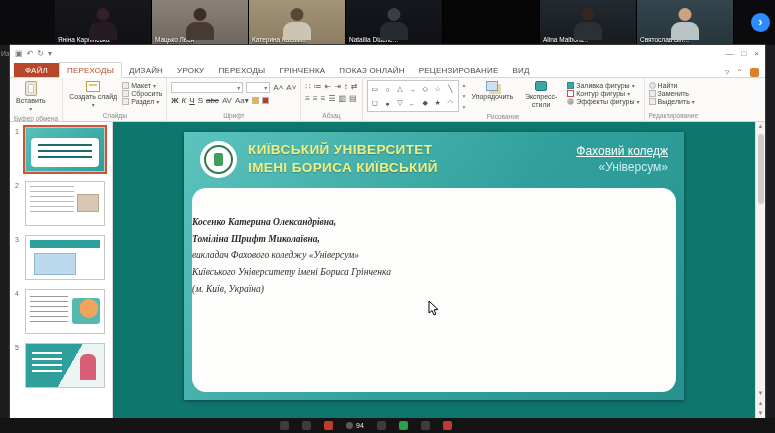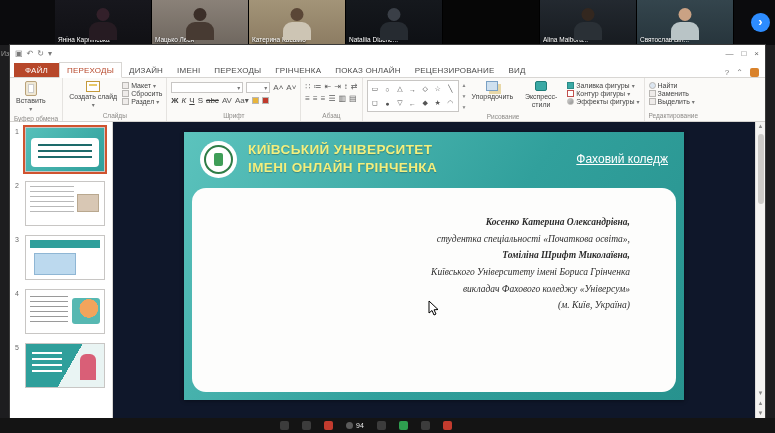--- a/index.html
+++ b/index.html
@@ -83,33 +83,33 @@
   .m2::before { content:""; position:absolute; left:4px; top:4px; right:30px; height:30px; background:repeating-linear-gradient(#b9b9b9 0 1px,transparent 1px 5px); }
   .m2::after { content:""; position:absolute; right:5px; top:12px; width:20px; height:16px; background:#d8c7b4; border:1px solid #b9a88f; }
   .m3::before { content:""; position:absolute; left:4px; top:4px; right:4px; height:8px; background:#2f9f9b; }
   .m3::after { content:""; position:absolute; left:8px; top:17px; width:40px; height:20px; background:#bcd9ee; border:1px solid #8fb6d4; }
   .m4::before { content:""; position:absolute; left:4px; top:6px; width:38px; height:30px; background:repeating-linear-gradient(#9a9a9a 0 1px,transparent 1px 5px); }
   .m4::after { content:""; position:absolute; right:4px; top:8px; width:28px; height:26px; background:radial-gradient(circle at 60% 40%,#f2a45c 0 40%,#57b8b2 41% 100%); border-radius:3px; }
   .m5 { background:linear-gradient(120deg,#2f9f9b 55%,#e9f4f3 55%); }
   .m5::after { content:""; position:absolute; right:8px; top:10px; width:16px; height:26px; background:#d95f77; border-radius:6px 6px 0 0; }
   .m5::before { content:""; position:absolute; left:6px; top:8px; width:30px; height:22px; background:repeating-linear-gradient(#ffffff 0 2px,transparent 2px 6px); z-index:2; }
 
-  .canvas { flex:1; background:#0f172a; position:relative; min-width:0; }
+  .canvas { flex:1; background:#0f766e; position:relative; min-width:0; }
   .slide { position:absolute; left:71px; top:10px; width:500px; height:268px; background:linear-gradient(125deg,#5cc3bd 0%,#31a09c 55%,#27928e 100%); box-shadow:0 1px 4px rgba(0,0,0,.4); }
   .slide-head { height:54px; display:flex; align-items:center; padding:0 16px; }
   .logo { width:37px; height:37px; border-radius:50%; background:#fff; position:relative; flex:0 0 auto; }
   .logo::after { content:""; position:absolute; left:4px; top:4px; right:4px; bottom:4px; border:2px solid #2f7d46; border-radius:50%; }
   .logo::before { content:""; position:absolute; left:14px; top:12px; width:9px; height:13px; background:#3f9e58; border-radius:2px; z-index:2; }
   .uni { margin-left:11px; font-weight:bold; font-size:13.5px; line-height:1.3; color:#f3ef7d; letter-spacing:.4px; text-shadow:0 1px 1px rgba(0,0,0,.25); }
   .college { margin-left:auto; text-align:right; font-size:12px; line-height:1.35; }
   .college .l1 { color:#ffffff; text-decoration:underline; }
   .college .l2 { color:#c9eef0; }
   .slide-body { position:absolute; left:8px; right:8px; top:56px; bottom:8px; background:#fdfdfc; border-radius:14px; padding-top:16px; }
   .slide-title { width:410px; margin:0 auto; text-align:center; font-family:"Liberation Serif",serif; font-weight:bold; color:#0e5f5e; font-size:18px; line-height:1.42; }
-  .authors { margin-top:10px; text-align:right; padding-right:46px; font-family:"Liberation Serif",serif; font-style:italic; font-size:9.5px; color:#2c2c2c; line-height:1.75; }
+  .authors { margin-top:10px; text-align:left; padding-right:46px; font-family:"Liberation Serif",serif; font-style:italic; font-size:9.5px; color:#2c2c2c; line-height:1.75; }
   .authors .bold { font-weight:bold; }
 
   .vscroll { width:10px; background:#f4f3f1; border-left:1px solid #e0dedc; position:relative; font-size:6px; color:#888; text-align:center; }
   .vs-up { position:absolute; top:1px; left:0; right:0; }
   .vs-thumb { position:absolute; top:12px; left:2px; width:6px; height:70px; background:#cdcbc8; border-radius:3px; }
   .vs-down1 { position:absolute; bottom:22px; left:0; right:0; }
   .vs-down2 { position:absolute; bottom:12px; left:0; right:0; }
   .vs-down3 { position:absolute; bottom:2px; left:0; right:0; }
 
   
@@ -164,21 +164,21 @@
       <span>—</span>
       <span>□</span>
       <span>×</span>
     </div>
   </div>
 
   <div class="tabs">
     <span class="tab tab-file">ФАЙЛ</span>
     <span class="tab tab-active">ПЕРЕХОДЫ</span>
     <span class="tab">ДИЗАЙН</span>
-    <span class="tab">ІМЕНІ</span>
+    <span class="tab">УРОКУ</span>
     <span class="tab">ПЕРЕХОДЫ</span>
     <span class="tab">ГРІНЧЕНКА</span>
     <span class="tab">ПОКАЗ ОНЛАЙН</span>
     <span class="tab">РЕЦЕНЗИРОВАНИЕ</span>
     <span class="tab">ВИД</span>
     <span class="tabs-right">
       <span>?</span>
       <span>⌃</span>
       <span class="acct-ic"></span>
     </span>
@@ -370,33 +370,33 @@
         <div class="thumb m5"></div>
       </div>
     </div>
 
     <div class="canvas">
       <div class="slide">
         <div class="slide-head">
           <div class="logo"></div>
           <div class="uni">
             <div>КИЇВСЬКИЙ УНІВЕРСИТЕТ</div>
-            <div>ІМЕНІ ОНЛАЙН ГРІНЧЕНКА</div>
+            <div>ІМЕНІ БОРИСА КИЇВСЬКИЙ</div>
           </div>
           <div class="college">
             <div class="l1">Фаховий коледж</div>
+            <div class="l2">«Універсум»</div>
           </div>
         </div>
         <div class="slide-body">
           <div class="authors">
             <div class="bold">Косенко Катерина Олександрівна,</div>
-            <div>студентка спеціальності «Початкова освіта»,</div>
             <div class="bold">Томіліна Шрифт Миколаївна,</div>
+            <div>викладач Фахового коледжу «Універсум»</div>
             <div>Київського Університету імені Бориса Грінченка</div>
-            <div>викладач Фахового коледжу «Універсум»</div>
             <div>(м. Київ, Україна)</div>
           </div>
         </div>
       </div>
     </div>
 
     <div class="vscroll">
       <span class="vs-up">▲</span>
       <span class="vs-thumb"></span>
       <span class="vs-down1">▼</span>

